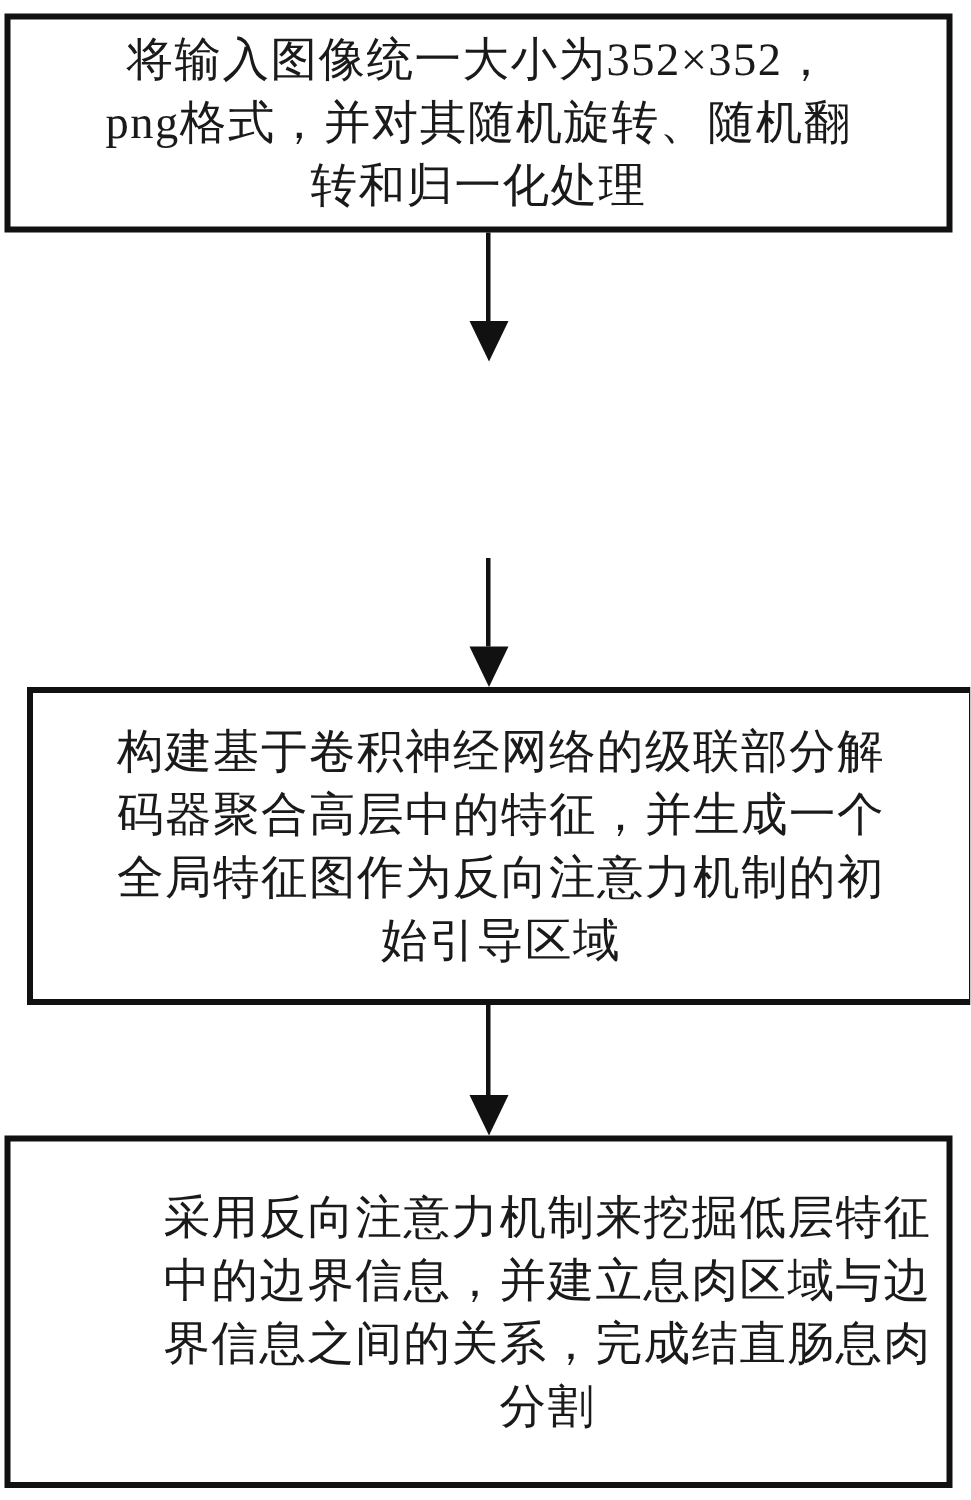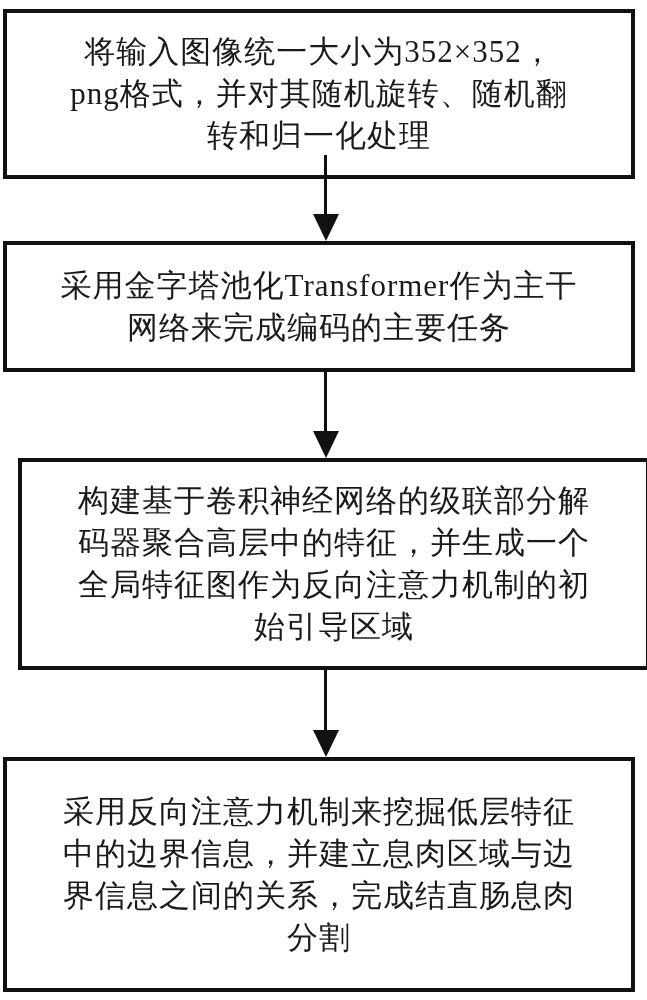--- a/index.html
+++ b/index.html
@@ -19,24 +19,24 @@
     position: absolute;
     left: 3px;
     width: 632px;
     box-sizing: border-box;
     border: 4px solid #111111;
     background: #ffffff;
     display: flex;
     align-items: center;
     justify-content: center;
   }
-  .box-1 { top: 9px;   height: 170px; }
+  .box-1 { top: 9px;   height: 146px; }
   .box-2 { top: 241px; height: 131px; }
   .box-3 { top: 458px; height: 212px; margin-left: 15px; }
-  .box-4 { top: 757px; height: 235px; }
+  .box-4 { top: 757px; height: 235px; justify-content: flex-end; }
   .box-text {
     font-size: 31px;
     line-height: 42px;
     letter-spacing: 1px;
     color: #1a1a1a;
     text-align: center;
     white-space: pre-line;
     padding: 0 10px;
   }
   .flow-arrow {
@@ -72,24 +72,20 @@
     <div class="box-text">将输入图像统一大小为352×352，
 png格式，并对其随机旋转、随机翻
 转和归一化处理</div>
   </div>
 
   <div class="flow-arrow arrow-1">
     <div class="arrow-shaft"></div>
     <div class="arrow-head"></div>
   </div>
 
-  <div class="flow-box box-2">
-    <div class="box-text">采用金字塔池化Transformer作为主干
-网络来完成编码的主要任务</div>
-  </div>
 
   <div class="flow-arrow arrow-2">
     <div class="arrow-shaft"></div>
     <div class="arrow-head"></div>
   </div>
 
   <div class="flow-box box-3">
     <div class="box-text">构建基于卷积神经网络的级联部分解
 码器聚合高层中的特征，并生成一个
 全局特征图作为反向注意力机制的初

